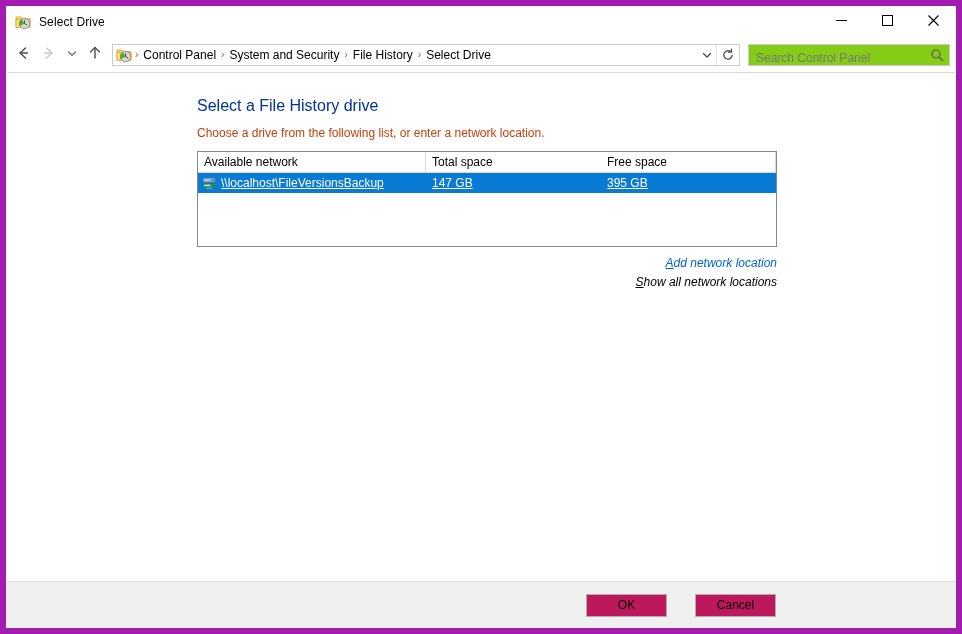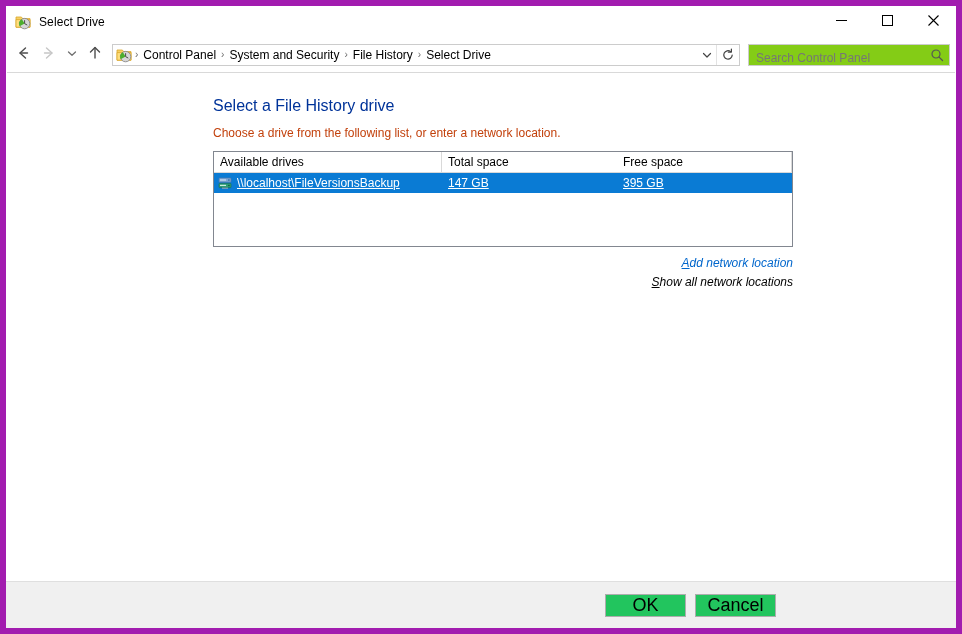--- a/index.html
+++ b/index.html
@@ -198,21 +198,20 @@
     background: #d9d9d9;
     margin: 0 1px;
   }
 
   
   .content {
     flex: 1 1 auto;
     background: #ffffff;
     position: relative;
     overflow: hidden;
-    margin-left: 16px;
   }
   .page {
     position: absolute;
     left: 191px;
     top: 23px;
     width: 600px;
   }
   .page-title {
     font-size: 16px;
     color: #003399;
@@ -313,26 +312,26 @@
     border-top: 1px solid #dfdfdf;
     display: flex;
     align-items: center;
     justify-content: flex-end;
     padding-right: 180px;
     box-sizing: border-box;
   }
   .btn {
     width: 81px;
     height: 23px;
-    background: #22c55e;
+    background: #be185d;
     border: 1px solid #adadad;
     font-family: "Liberation Sans", sans-serif;
-    font-size: 18px;
+    font-size: 12px;
     color: #000000;
-    margin-left: 9px;
+    margin-left: 28px;
     cursor: default;
     padding: 0;
     line-height: 21px;
   }
 </style>
 </head>
 <body>
 
 <div class="window">
 
@@ -460,21 +459,21 @@
   <div class="toolbar-divider"></div>
 
   <div class="content">
     <div class="page">
 
       <h1 class="page-title">Select a File History drive</h1>
       <div class="page-subtitle">Choose a drive from the following list, or enter a network location.</div>
 
       <div class="listview">
         <div class="lv-header">
-          <div class="lv-th c0">Available drives</div>
+          <div class="lv-th c0">Available network</div>
           <div class="lv-th c2">Total space</div>
           <div class="lv-th c1">Free space</div>
         </div>
 
         <div class="lv-row">
           <div class="lv-cell c0">
             <span class="drive-icon">
               <svg width="16" height="16" viewBox="0 0 16 16">
                 <rect x="2" y="3" width="12" height="4.2" rx="0.6" fill="#7fa8d6" stroke="#4a78ad" stroke-width="0.7"></rect>
                 <rect x="3" y="4.4" width="6" height="1.2" fill="#cfe0f2"></rect>

